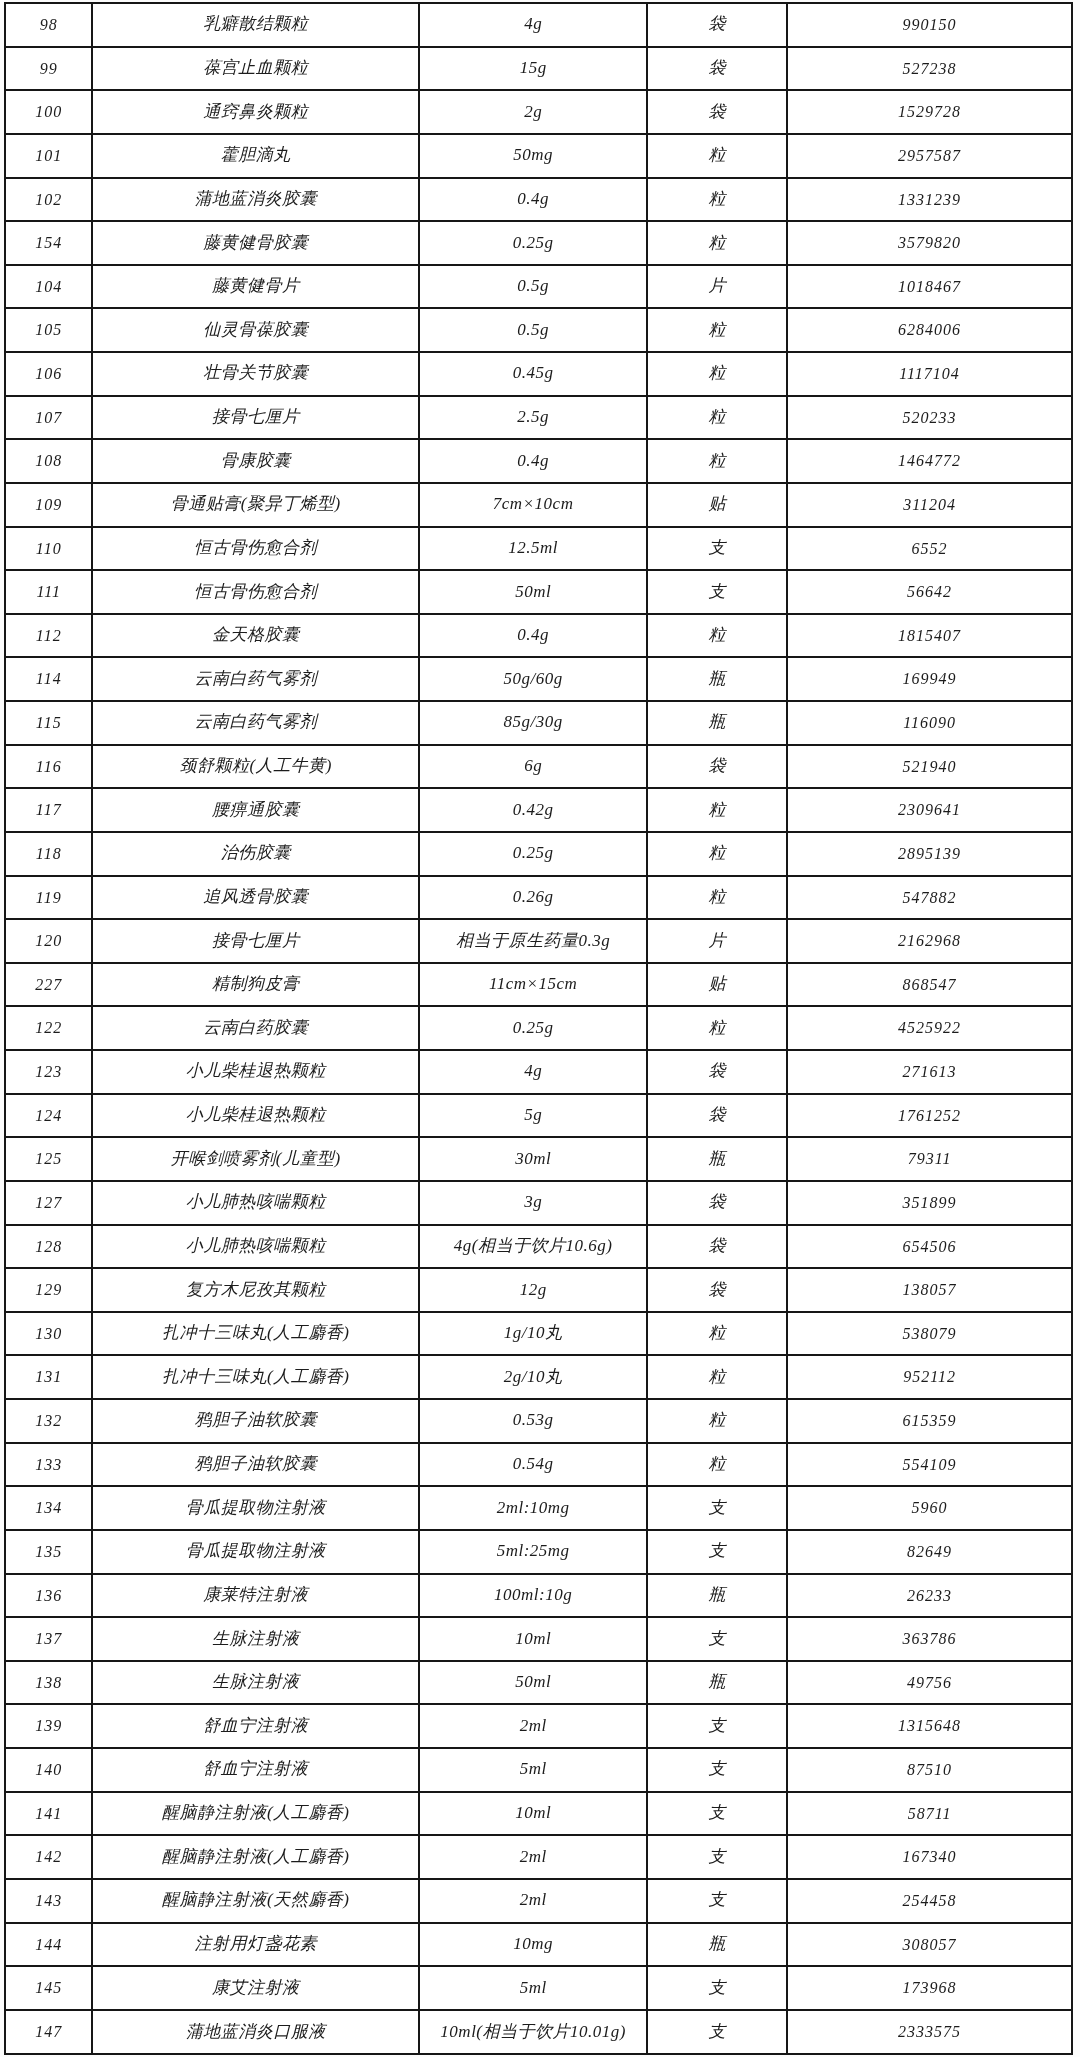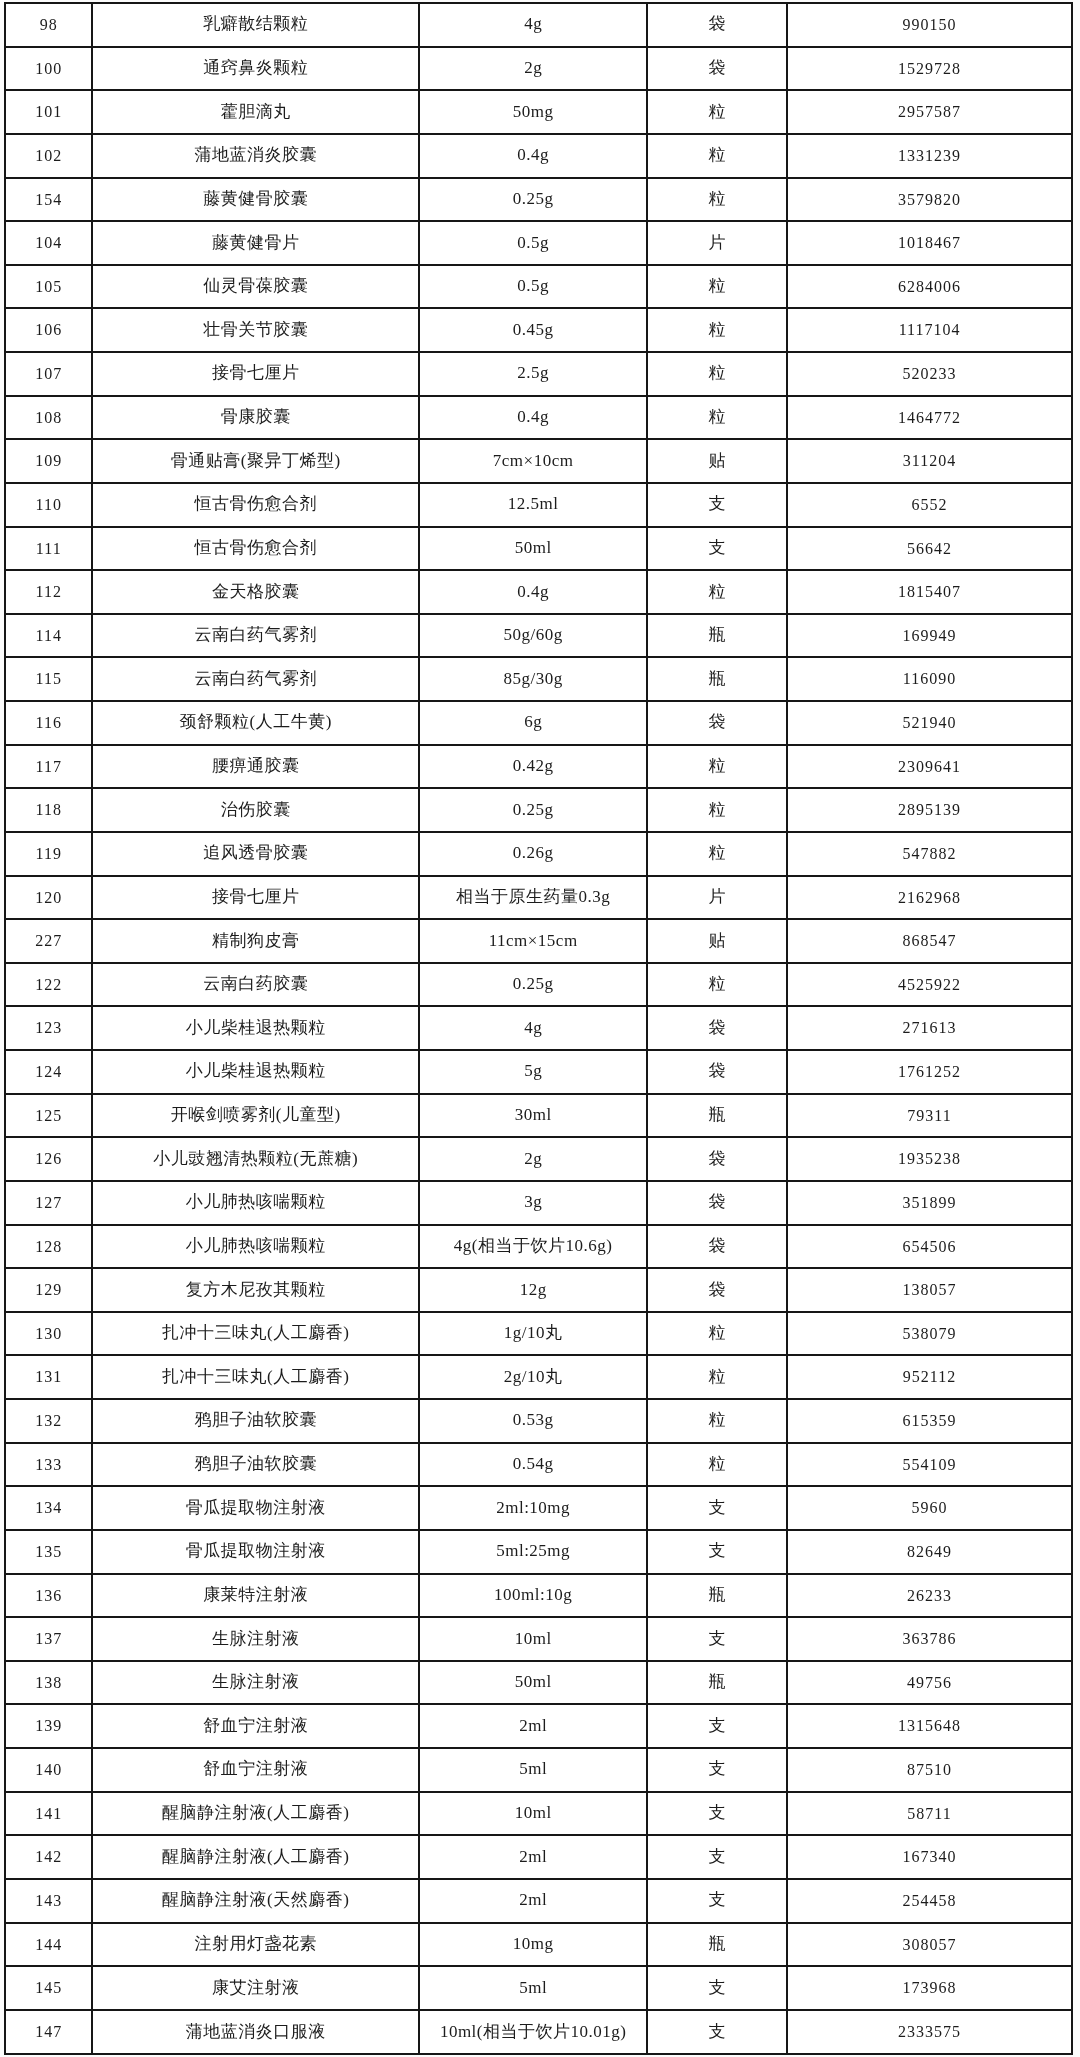--- a/index.html
+++ b/index.html
@@ -18,20 +18,21 @@
   }
   table.drug-table {
     position: absolute;
     left: 4px;
     top: 2px;
     width: 1069px;
     height: 2053px;
     border-collapse: collapse;
     table-layout: fixed;
     background: #ffffff;
+    font-style: italic;
   }
   table.drug-table td {
     border: 2px solid #161616;
     text-align: center;
     vertical-align: middle;
     padding: 0 2px;
     font-size: 17px;
     line-height: 1.1;
     letter-spacing: 0.5px;
     white-space: nowrap;
@@ -62,20 +63,27 @@
     <tbody>
 
     <tr>
           <td class="num">98</td>
           <td>乳癖散结颗粒</td>
           <td>4g</td>
           <td>袋</td>
           <td class="num">990150</td>
         </tr>
         <tr>
+          <td class="num">99</td>
+          <td>葆宫止血颗粒</td>
+          <td>15g</td>
+          <td>袋</td>
+          <td class="num">527238</td>
+        </tr>
+        <tr>
           <td class="num">100</td>
           <td>通窍鼻炎颗粒</td>
           <td>2g</td>
           <td>袋</td>
           <td class="num">1529728</td>
         </tr>
         <tr>
           <td class="num">101</td>
           <td>藿胆滴丸</td>
           <td>50mg</td>
@@ -237,27 +245,20 @@
           <td class="num">1761252</td>
         </tr>
         <tr>
           <td class="num">125</td>
           <td>开喉剑喷雾剂(儿童型)</td>
           <td>30ml</td>
           <td>瓶</td>
           <td class="num">79311</td>
         </tr>
         <tr>
-          <td class="num">126</td>
-          <td>小儿豉翘清热颗粒(无蔗糖)</td>
-          <td>2g</td>
-          <td>袋</td>
-          <td class="num">1935238</td>
-        </tr>
-        <tr>
           <td class="num">127</td>
           <td>小儿肺热咳喘颗粒</td>
           <td>3g</td>
           <td>袋</td>
           <td class="num">351899</td>
         </tr>
         <tr>
           <td class="num">128</td>
           <td>小儿肺热咳喘颗粒</td>
           <td>4g(相当于饮片10.6g)</td>

